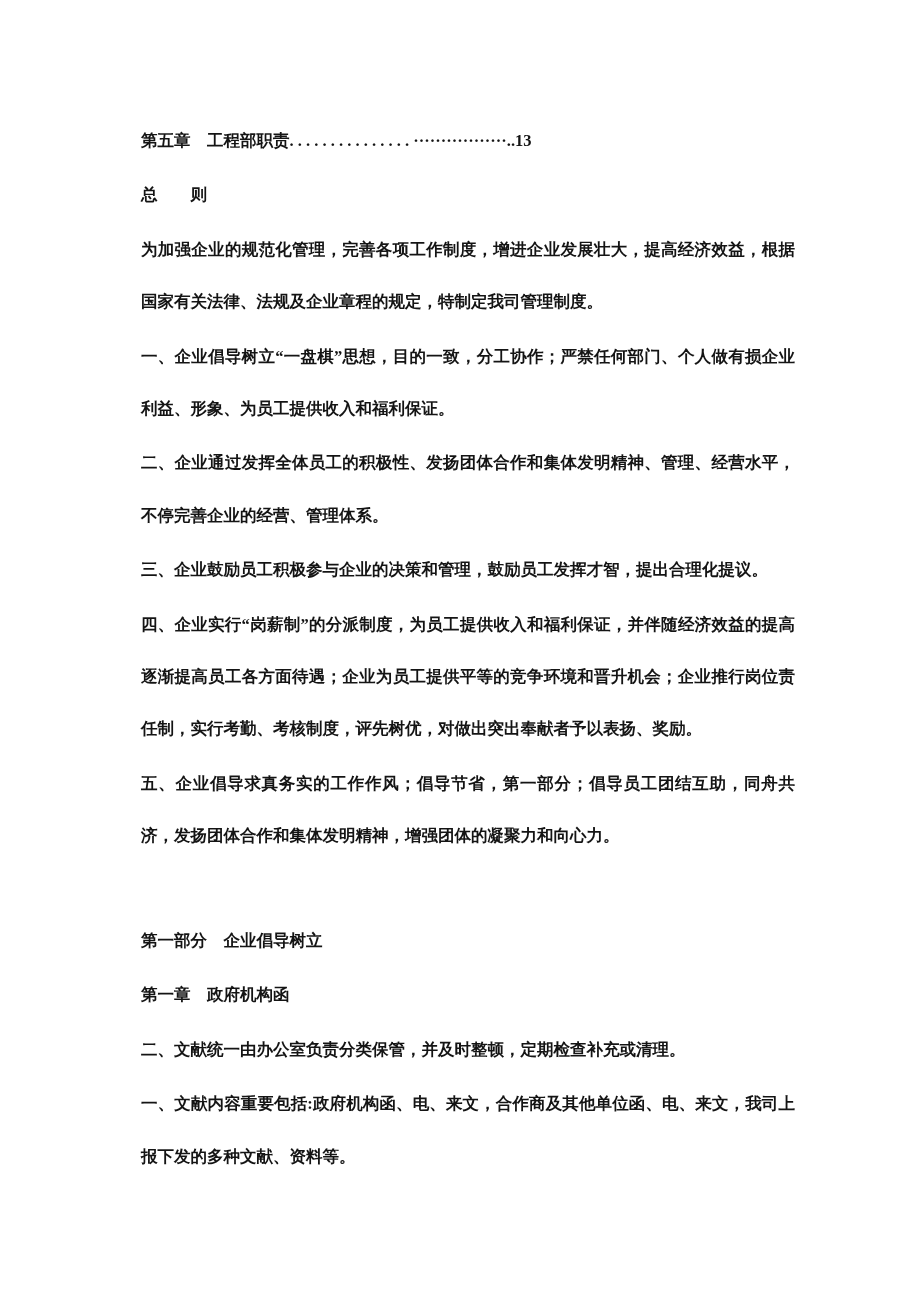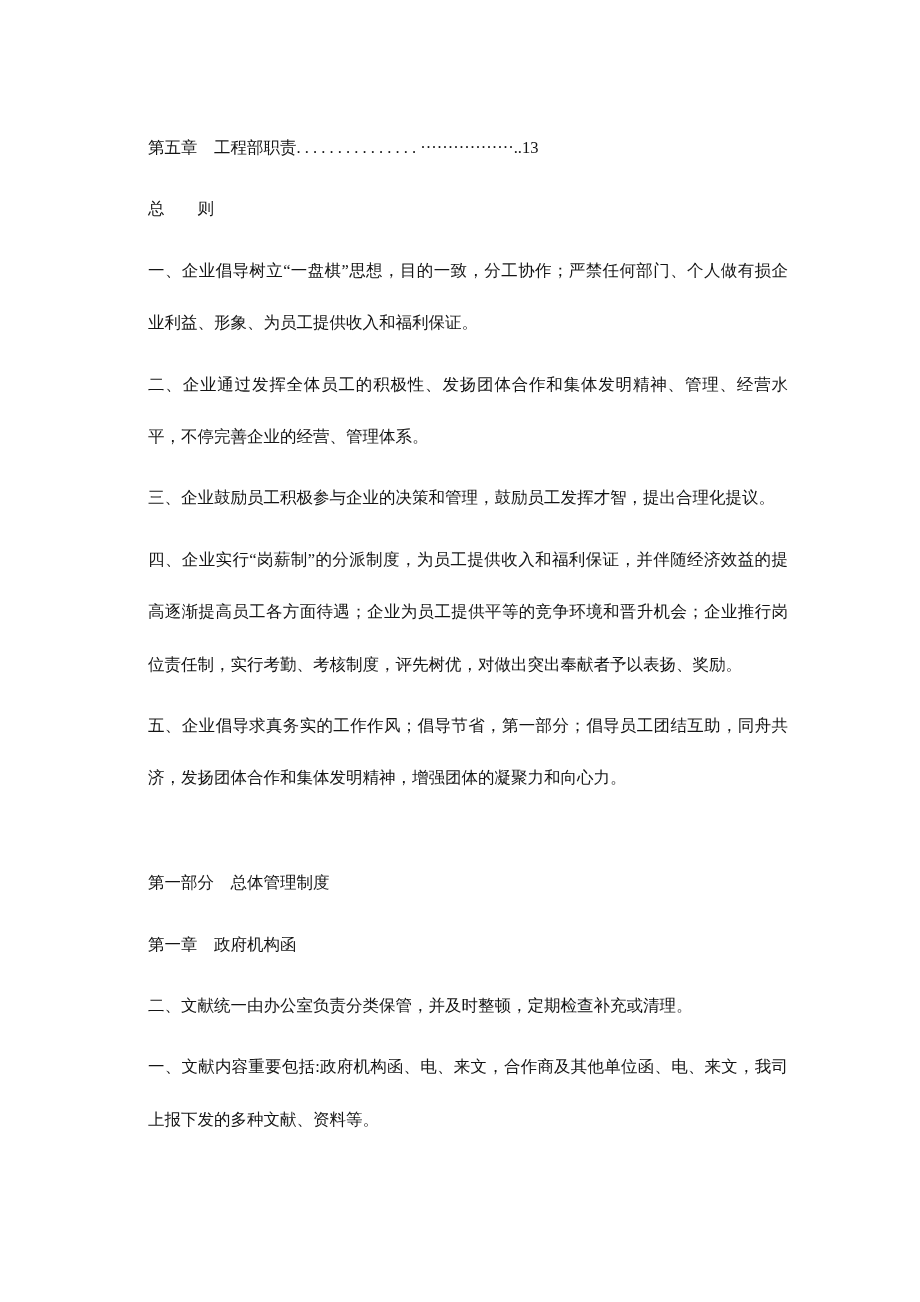--- a/index.html
+++ b/index.html
@@ -34,46 +34,47 @@
   .content {
     position: absolute;
     top: 113px;
     left: 139px;
     width: 658px;
     font-size: 16.5px;
     line-height: 52.4px;
     text-align: justify;
     z-index: 1;
   }
-  .content p { margin: 9px; }
+  .content p { margin: 2px; font-weight: bold; }
   .content p.section-gap { margin-top: 52.4px; }
 </style>
 </head>
 <body>
 
 <div class="page">
 
 
   <div class="content">
     <p>第五章　工程部职责. . . . . . . . . . . . . . . ·················..13</p>
 
     <p>总　　则</p>
 
+    <p>为加强企业的规范化管理，完善各项工作制度，增进企业发展壮大，提高经济效益，根据国家有关法律、法规及企业章程的规定，特制定我司管理制度。</p>
 
     <p>一、企业倡导树立“一盘棋”思想，目的一致，分工协作；严禁任何部门、个人做有损企业利益、形象、为员工提供收入和福利保证。</p>
 
     <p>二、企业通过发挥全体员工的积极性、发扬团体合作和集体发明精神、管理、经营水平，不停完善企业的经营、管理体系。</p>
 
     <p>三、企业鼓励员工积极参与企业的决策和管理，鼓励员工发挥才智，提出合理化提议。</p>
 
     <p>四、企业实行“岗薪制”的分派制度，为员工提供收入和福利保证，并伴随经济效益的提高逐渐提高员工各方面待遇；企业为员工提供平等的竞争环境和晋升机会；企业推行岗位责任制，实行考勤、考核制度，评先树优，对做出突出奉献者予以表扬、奖励。</p>
 
     <p>五、企业倡导求真务实的工作作风；倡导节省，第一部分；倡导员工团结互助，同舟共济，发扬团体合作和集体发明精神，增强团体的凝聚力和向心力。</p>
 
-    <p class="section-gap">第一部分　总体管理制度</p>
+    <p class="section-gap">第一部分　企业倡导树立</p>
 
     <p>第一章　政府机构函</p>
 
     <p>二、文献统一由办公室负责分类保管，并及时整顿，定期检查补充或清理。</p>
 
     <p>一、文献内容重要包括:政府机构函、电、来文，合作商及其他单位函、电、来文，我司上报下发的多种文献、资料等。</p>
   </div>
 
 </div>
 

